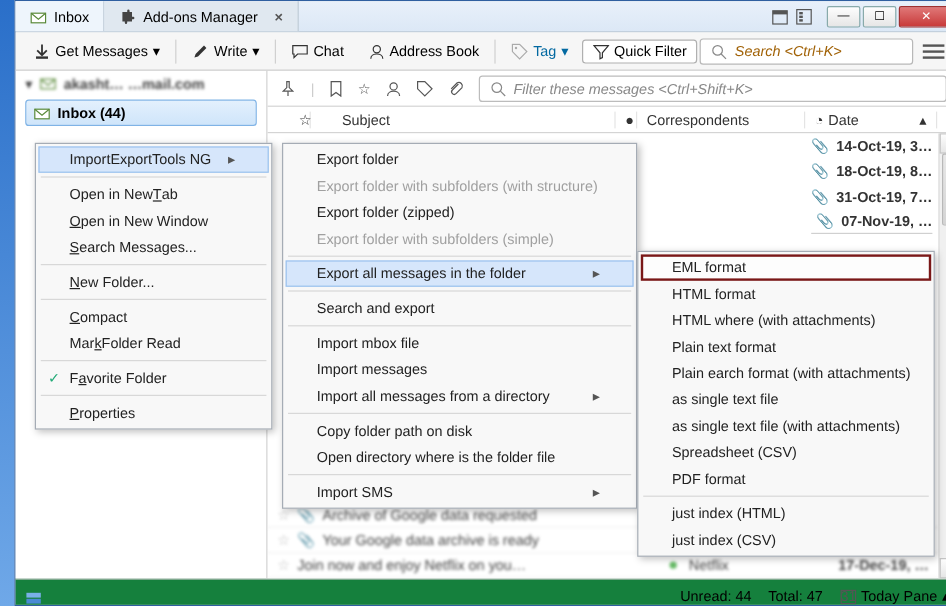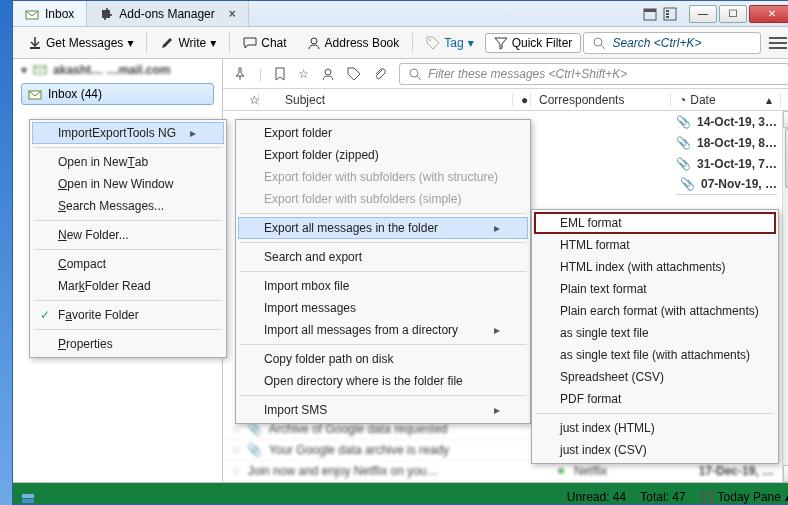--- a/index.html
+++ b/index.html
@@ -10,27 +10,27 @@
 .tab.inactive { background: #e0e8f0; }
 .tab .close { margin-left: 8px; color: #555; font-weight: bold; }
 .win-controls { margin-left: auto; display: flex; align-items: center; padding-right: 4px; gap: 2px; }
 .win-btn { width: 28px; height: 18px; border: 1px solid #8aa; background: linear-gradient(#fdfdfd,#e6e6e6); border-radius: 2px; display:flex;align-items:center;justify-content:center;font-size:10px;}
 .win-btn.close { background: linear-gradient(#e07878,#c83a3a); color:#fff; border-color:#a03030; width:46px;}
 .icon-sm { width:14px; height:14px; display:inline-block; }
 .toolbar { height: 32px; display: flex; align-items: center; gap: 2px; padding: 0 6px; background: #f6f6f6; border-bottom: 1px solid #c8c8c8; }
 .tbtn { display:flex; align-items:center; gap:4px; padding: 3px 8px; border:1px solid transparent; border-radius:3px; }
 .sep{width:1px;height:20px;background:#d0d0d0;margin:0 2px;}
 .qfilter{border:1px solid #b0b0b0;border-radius:3px;padding:2px 8px;display:flex;align-items:center;gap:4px;background:#fff;}
-.searchbox{flex:1;border:1px solid #b8b8b8;border-radius:3px;padding:3px 8px;display:flex;align-items:center;gap:6px;color:#0c4a6e;font-style:italic;background:#fff;}
+.searchbox{flex:1;border:1px solid #b8b8b8;border-radius:3px;padding:3px 8px;display:flex;align-items:center;gap:6px;color:#a16207;font-style:italic;background:#fff;}
 .hamburger{width:18px;display:flex;flex-direction:column;gap:3px;margin:0 6px;}
 .hamburger span{height:2px;background:#555;}
 .content{display:flex;height:calc(100% - 26px - 32px - 22px);}
 .sidebar{width:210px;border-right:1px solid #c8c8c8;background:#fff;}
 .acct{padding:4px 8px;display:flex;align-items:center;gap:6px;color:#444; filter: blur(1.5px);}
-.folder{margin:2px 8px;padding:3px 6px;display:flex;align-items:center;gap:6px;border:1px solid #7fb3e6;background:linear-gradient(#e3f0fd,#cfe5fa);border-radius:3px;font-weight:normal;text-align:right;}
+.folder{margin:2px 8px;padding:3px 6px;display:flex;align-items:center;gap:6px;border:1px solid #7fb3e6;background:linear-gradient(#e3f0fd,#cfe5fa);border-radius:3px;font-weight:bold;text-align:right;}
 .main{flex:1;display:flex;flex-direction:column;background:#fff;position:relative;}
 .filterbar{height:30px;display:flex;align-items:center;gap:12px;padding:0 10px;border-bottom:1px solid #d4d4d4;}
 .filterbar .ficon{color:#555;}
 .filter-search{flex:1;border:1px solid #bcbcbc;border-radius:3px;padding:3px 8px;display:flex;align-items:center;gap:6px;color:#888;font-style:italic;}
 .colhdr{height:22px;display:flex;align-items:center;border-bottom:1px solid #d4d4d4;font-size:12px;color:#333;}
 .colhdr .c{padding:0 8px;border-right:1px solid #e4e4e4;display:flex;align-items:center;gap:4px;}
 .msglist{flex:1;overflow:hidden;position:relative;}
 .msgrow{display:flex;align-items:center;height:21px;padding:0 8px;border-bottom:1px solid #f0f0f0;color:#444;}
 .msgrow.blur{filter:blur(1.5px);}
 .msgrow .star{color:#bbb;margin-right:6px;}
@@ -351,41 +351,41 @@
       <div class="msep"></div>
       <div class="mi"><span class="underline">C</span>ompact</div>
       <div class="mi">Mar<span class="underline">k</span> Folder Read</div>
       <div class="msep"></div>
       <div class="mi"><span class="check">✓</span>F<span class="underline">a</span>vorite Folder</div>
       <div class="msep"></div>
       <div class="mi"><span class="underline">P</span>roperties</div>
     </div>
   <div class="menu menu2" id="menu2">
       <div class="mi">Export folder</div>
+      <div class="mi disabled">Export folder with subfolders (with structure)</div>
       <div class="mi">Export folder (zipped)</div>
-      <div class="mi disabled">Export folder with subfolders (with structure)</div>
       <div class="mi disabled">Export folder with subfolders (simple)</div>
       <div class="msep"></div>
       <div class="mi hover">Export all messages in the folder<span class="arrow">▸</span></div>
       <div class="msep"></div>
       <div class="mi">Search and export</div>
       <div class="msep"></div>
       <div class="mi">Import mbox file</div>
       <div class="mi">Import messages</div>
       <div class="mi">Import all messages from a directory<span class="arrow">▸</span></div>
       <div class="msep"></div>
       <div class="mi">Copy folder path on disk</div>
       <div class="mi">Open directory where is the folder file</div>
       <div class="msep"></div>
       <div class="mi">Import SMS<span class="arrow">▸</span></div>
     </div>
   <div class="menu menu3" id="menu3">
       <div class="mi hl">EML format</div>
       <div class="mi">HTML format</div>
-      <div class="mi">HTML index (with attachments)</div>
+      <div class="mi">HTML where (with attachments)</div>
       <div class="mi">Plain text format</div>
       <div class="mi">Plain earch format (with attachments)</div>
       <div class="mi">as single text file</div>
       <div class="mi">as single text file (with attachments)</div>
       <div class="mi">Spreadsheet (CSV)</div>
       <div class="mi">PDF format</div>
       <div class="msep"></div>
       <div class="mi">just index (HTML)</div>
       <div class="mi">just index (CSV)</div>
     </div>

